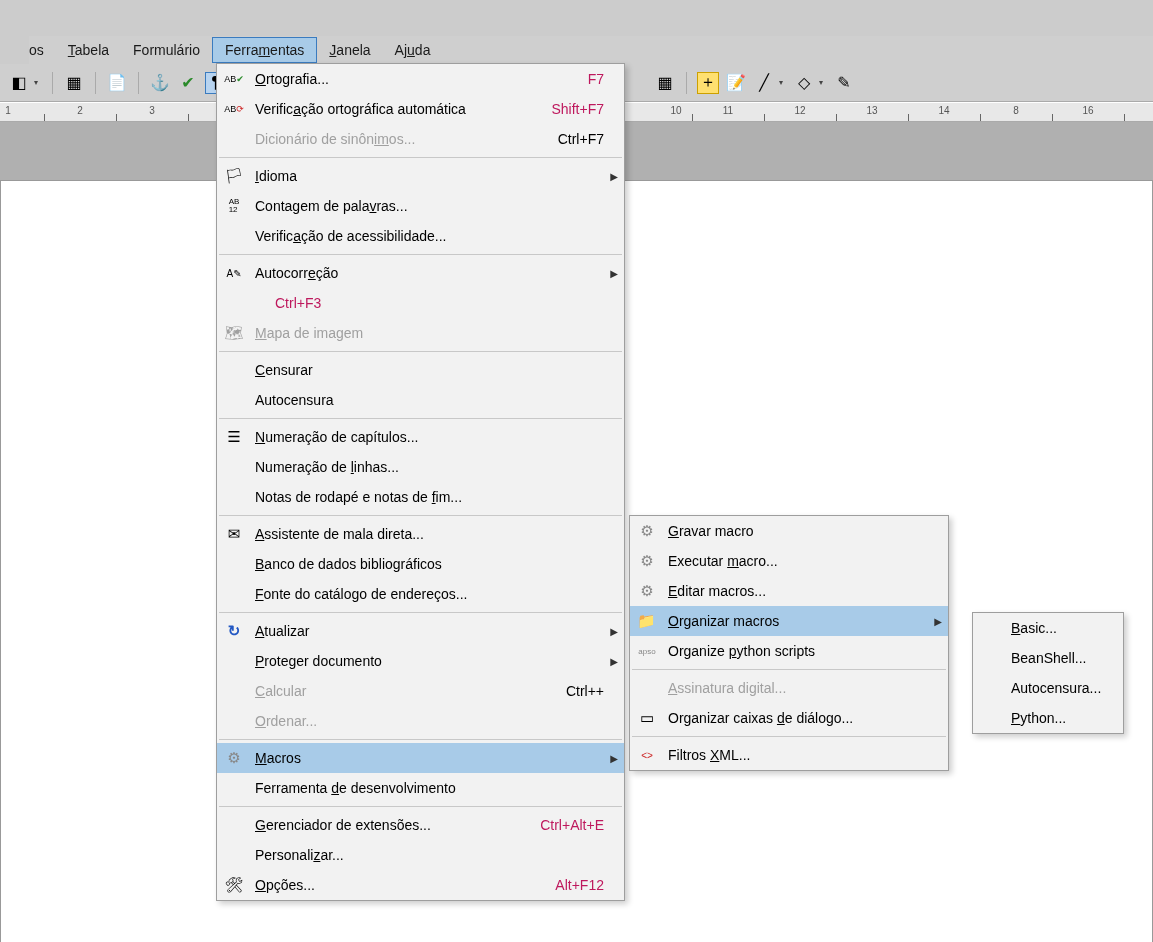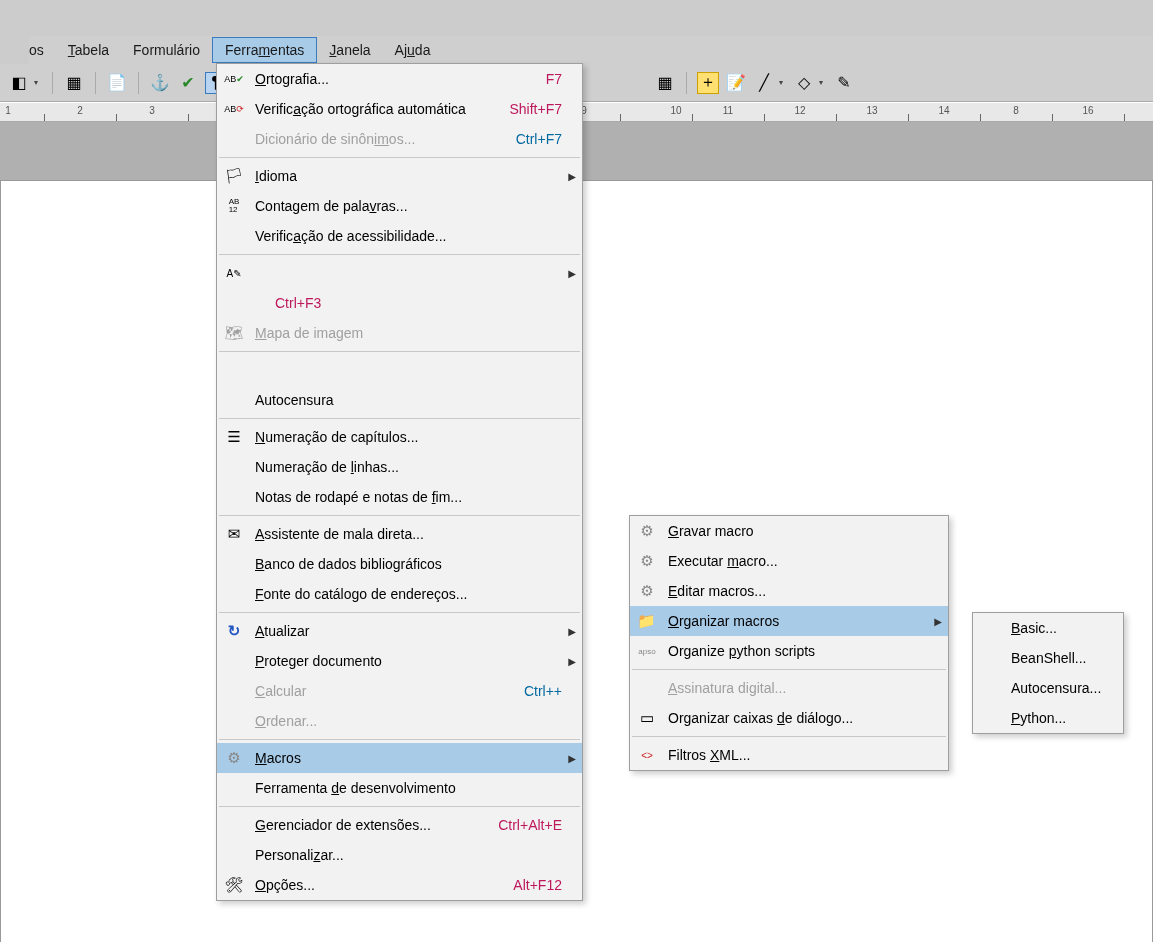--- a/index.html
+++ b/index.html
@@ -110,27 +110,27 @@
   .menu-row.highlight { background: #a8cbe8; }
   .menu-row.disabled { color: #a0a0a0; }
   .menu-icon {
     width: 26px; height: 22px;
     display: inline-flex; align-items:center; justify-content:center;
     font-size: 15px;
     flex-shrink: 0;
   }
   .menu-label { flex:1; padding-left: 8px; }
   .menu-short { margin-left: 28px; color:#be185d; }
-  .menu-row.disabled .menu-short { color:#0369a1; }
+  .menu-row.disabled .menu-short { color:#000000; }
   .menu-sub-arrow { position:absolute; right:6px; font-size:10px; color:#333; }
   .menu-sep {
     height: 1px; background: #c8c8c8; margin: 3px 2px;
   }
 
-  #ferramentas-menu { top: 63px; left: 216px; width: 367px; }
+  #ferramentas-menu { top: 63px; left: 216px; width: 409px; }
   #macros-menu { top: 515px; left: 629px; width: 320px; }
   #organize-menu { top: 612px; left: 972px; width: 152px; }
 </style>
 </head>
 <body>
 
 <div class="menubar">
   <span class="item partial">os</span>
   <span class="item"><u>T</u>abela</span>
   <span class="item">Formulário</span>
@@ -238,33 +238,35 @@
     </div>
     <div class="menu-row">
       <span class="menu-icon"></span>
       <span class="menu-label">Verific<u>a</u>ção de acessibilidade...</span>
     </div>
     <div class="menu-sep"></div>
     <div class="menu-row">
       <span class="menu-icon">
         <span style="font-size:10px;">A✎</span>
       </span>
+      <span class="menu-label">Autocorr<u>e</u>ção</span>
       <span class="menu-sub-arrow">▶</span>
     </div>
     <div class="menu-row">
       <span class="menu-icon"></span>
       <span class="menu-short">Ctrl+F3</span>
     </div>
     <div class="menu-row disabled">
       <span class="menu-icon">🗺</span>
       <span class="menu-label"><u>M</u>apa de imagem</span>
     </div>
     <div class="menu-sep"></div>
     <div class="menu-row">
       <span class="menu-icon"></span>
+      <span class="menu-label"><u>C</u>ensurar</span>
     </div>
     <div class="menu-row">
       <span class="menu-icon"></span>
       <span class="menu-label">Autocensura</span>
     </div>
     <div class="menu-sep"></div>
     <div class="menu-row">
       <span class="menu-icon">☰</span>
       <span class="menu-label"><u>N</u>umeração de capítulos...</span>
     </div>

